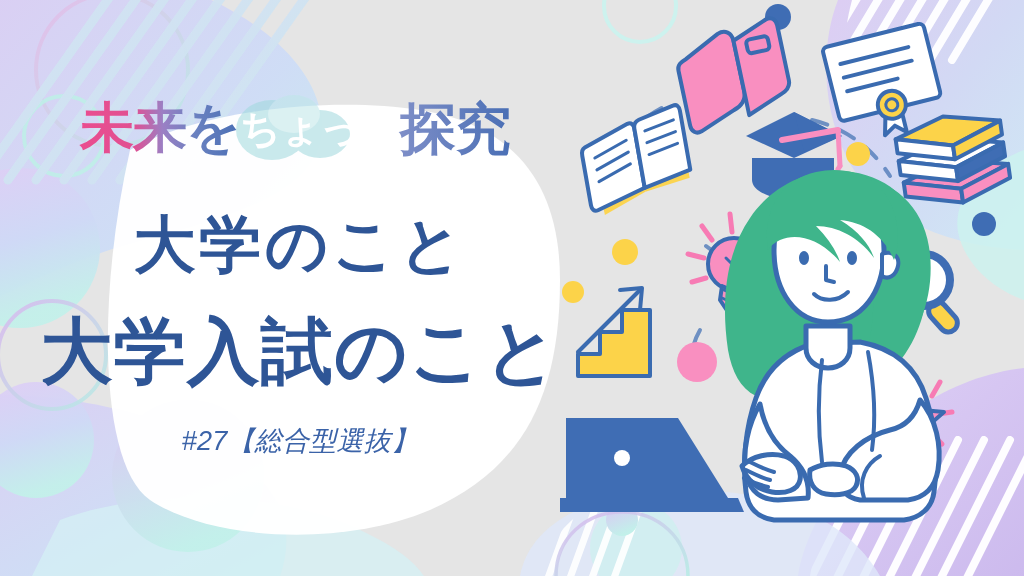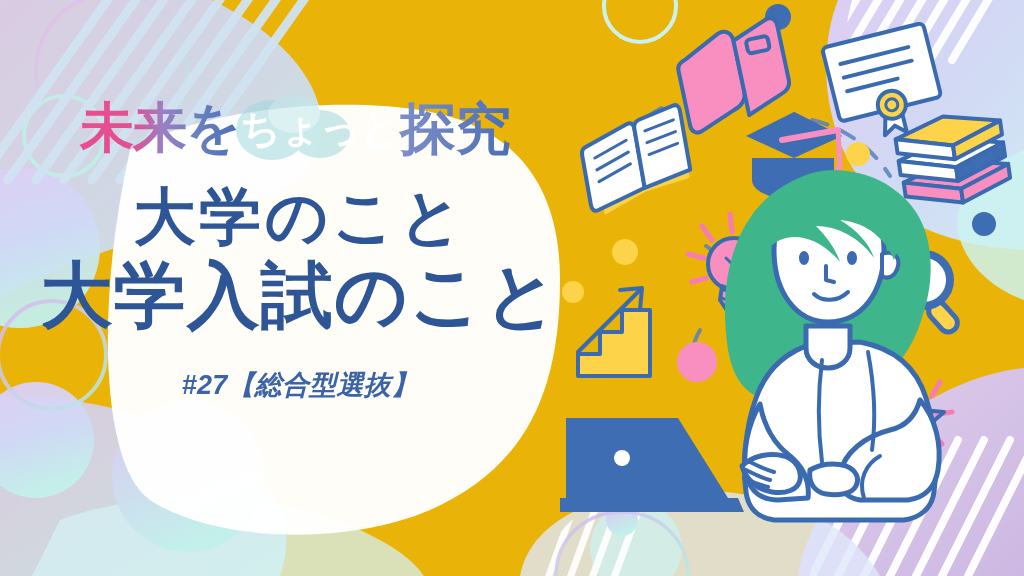--- a/index.html
+++ b/index.html
@@ -6,21 +6,21 @@
   html,body { width:1024px; height:576px; overflow:hidden; }
   body {
     font-family:"Liberation Sans", sans-serif;
     background:#ffffff;
     position:relative;
   }
   #banner {
     position:relative;
     width:1024px; height:576px;
     overflow:hidden;
-    background:#eab308;
+    background:#e5e5e5;
   }
 
   
   .bg { position:absolute; inset:0; overflow:hidden; }
   .bg svg { position:absolute; inset:0; }
 
   
   .text-col {
     position:absolute;
     left:0; top:0;
@@ -44,28 +44,28 @@
 
   .main-title {
     margin-top:22px;
     text-align:center;
     color:#2e5596;
     font-weight:bold;
     font-size:62px;
     line-height:1.18;
     letter-spacing:0.06em;
   }
-  .main-title .ln { display:block; white-space:nowrap; }
+  .main-title .ln { display:block; white-space:nowrap;margin-top:28px; }
   .main-title .ln2 { font-size:72px; letter-spacing:0.02em; }
 
   .subtitle {
     margin-top:26px;
     text-align:left;
     color:#3b63a8;
-    font-weight:bold;
+    font-weight:normal;
     font-style:italic;
     font-size:27px;
     line-height:1.62;
     letter-spacing:0.01em;
   }
   .subtitle .sl { display:block; white-space:nowrap; }
 
   
   .illo {
     position:absolute;

